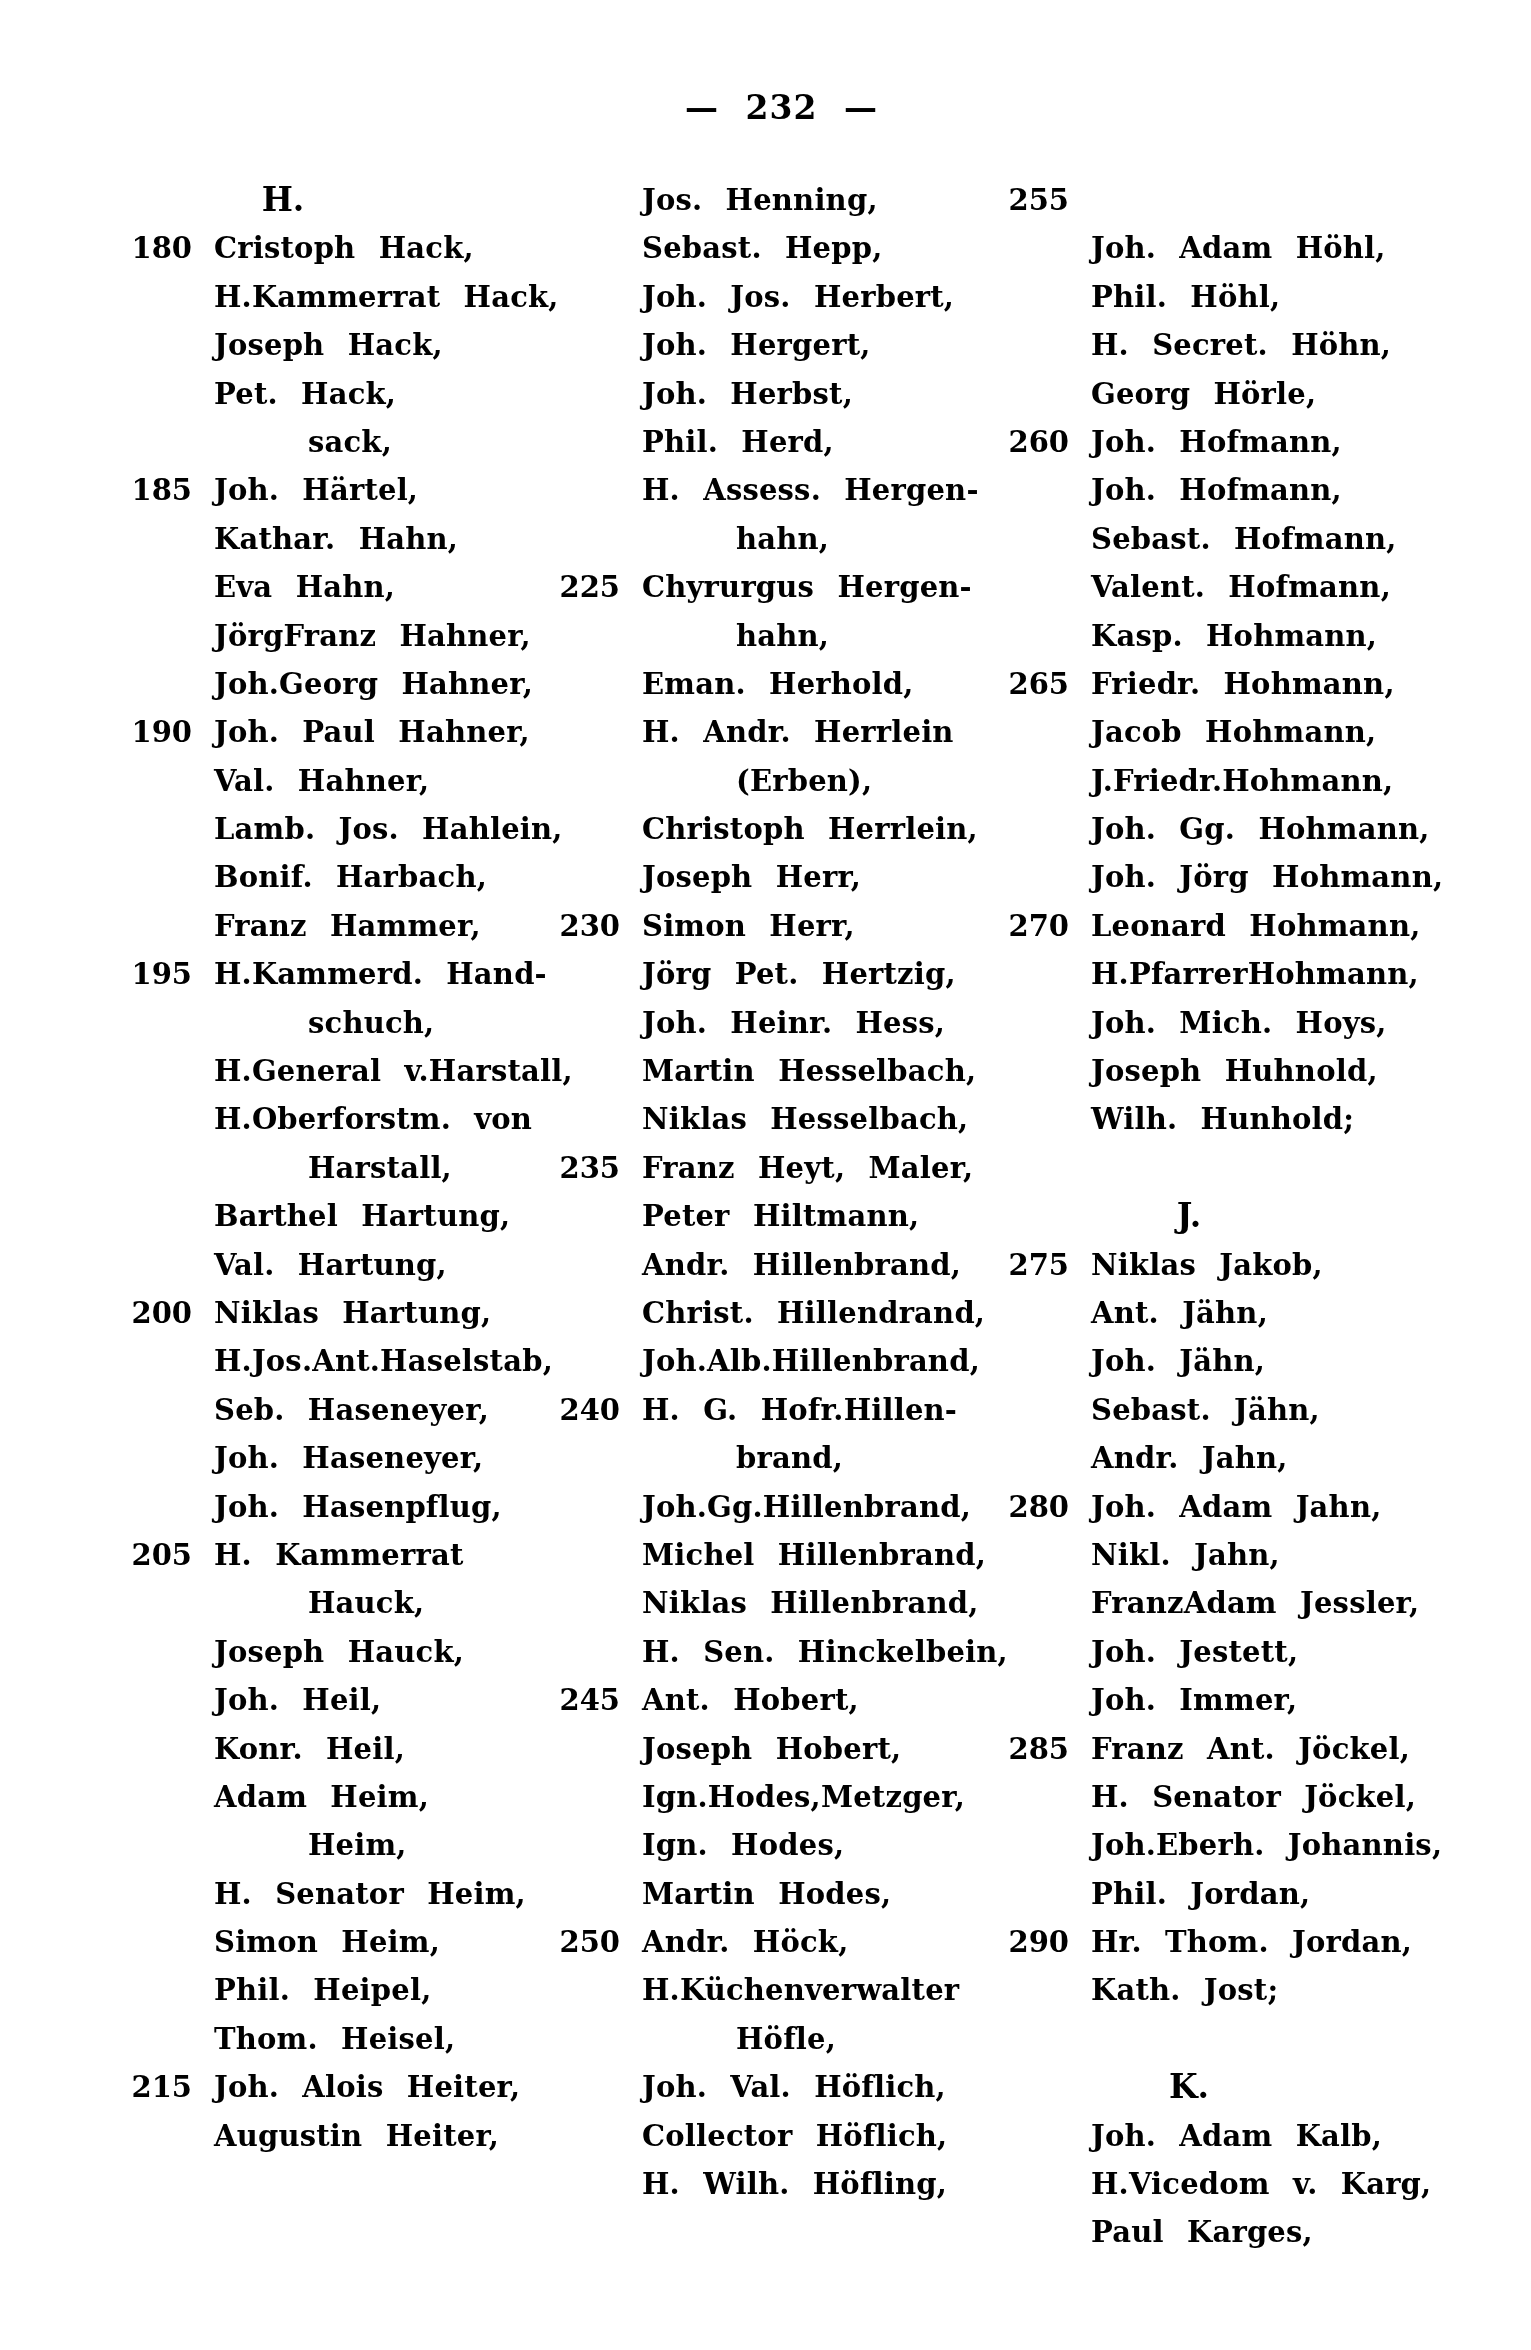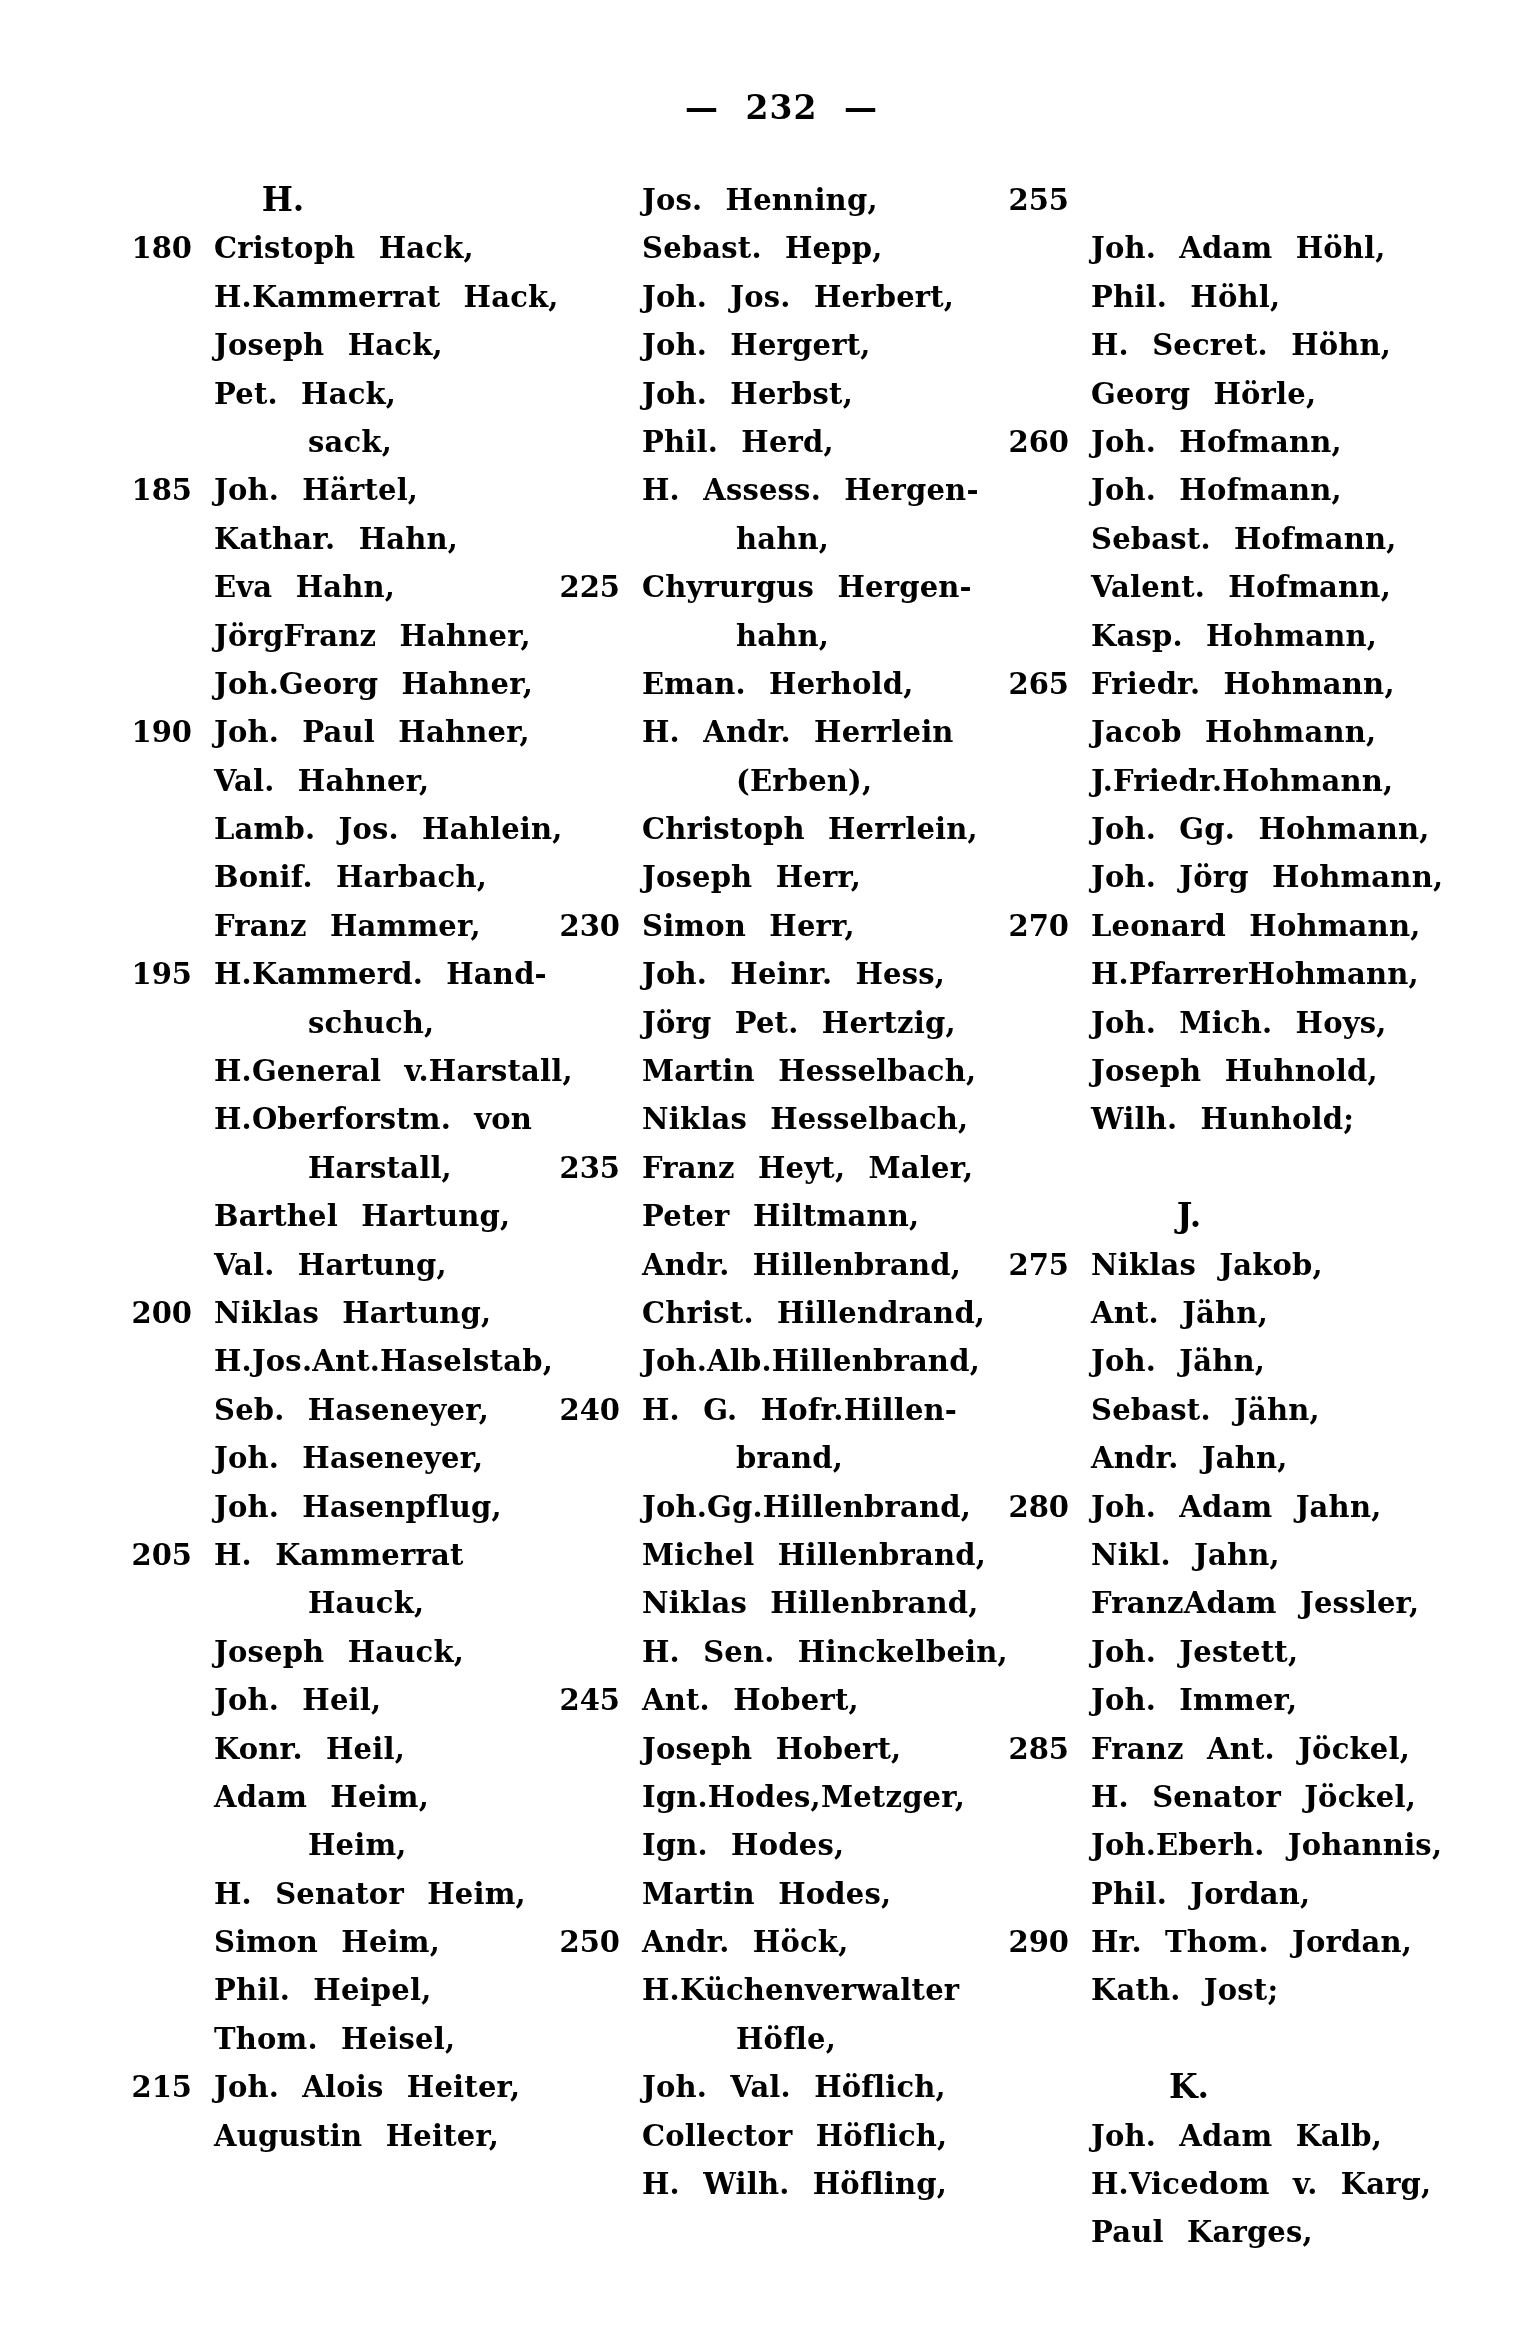--- a/index.html
+++ b/index.html
@@ -298,25 +298,25 @@
         <div class="row entry">
           <span class="num"></span>
           <span class="txt">Joseph Herr,</span>
         </div>
         <div class="row entry">
           <span class="num">230</span>
           <span class="txt">Simon Herr,</span>
         </div>
         <div class="row entry">
           <span class="num"></span>
+          <span class="txt">Jörg Pet. Hertzig,</span>
+        </div>
+        <div class="row entry">
+          <span class="num"></span>
           <span class="txt">Joh. Heinr. Hess,</span>
-        </div>
-        <div class="row entry">
-          <span class="num"></span>
-          <span class="txt">Jörg Pet. Hertzig,</span>
         </div>
         <div class="row entry">
           <span class="num"></span>
           <span class="txt">Martin Hesselbach,</span>
         </div>
         <div class="row entry">
           <span class="num"></span>
           <span class="txt">Niklas Hesselbach,</span>
         </div>
         <div class="row entry">

